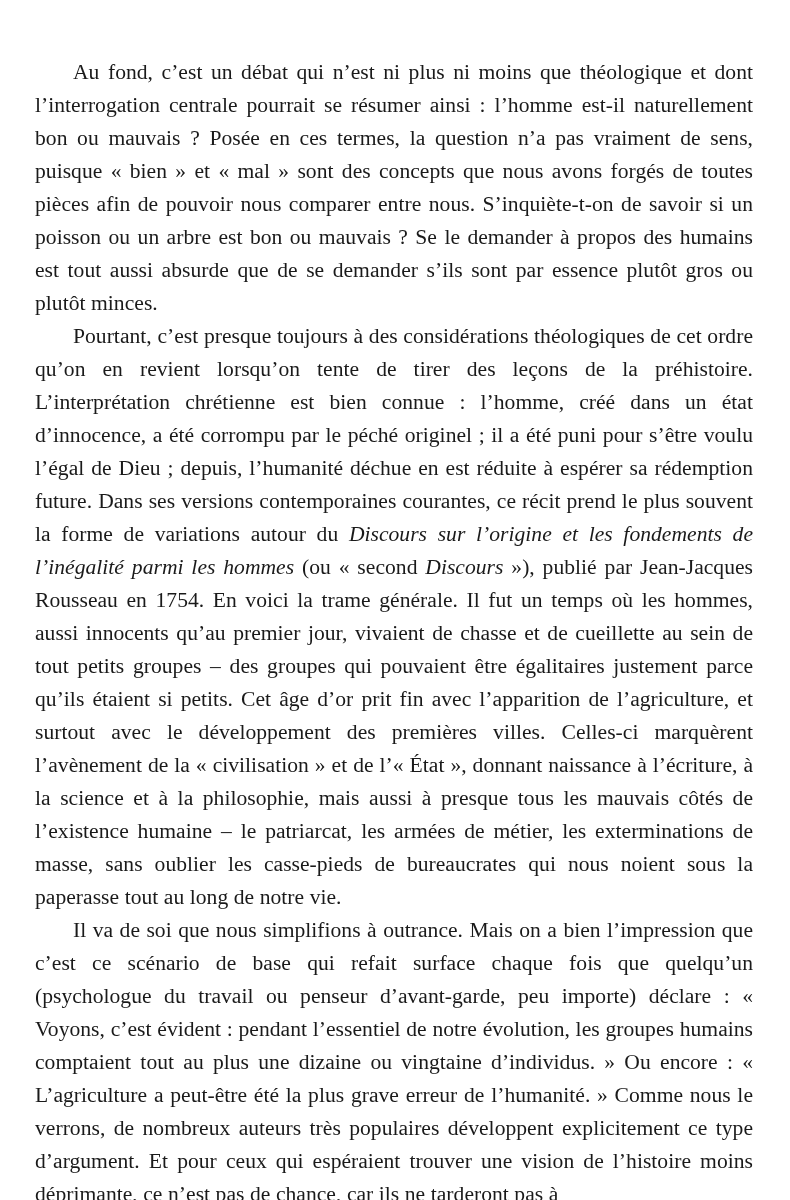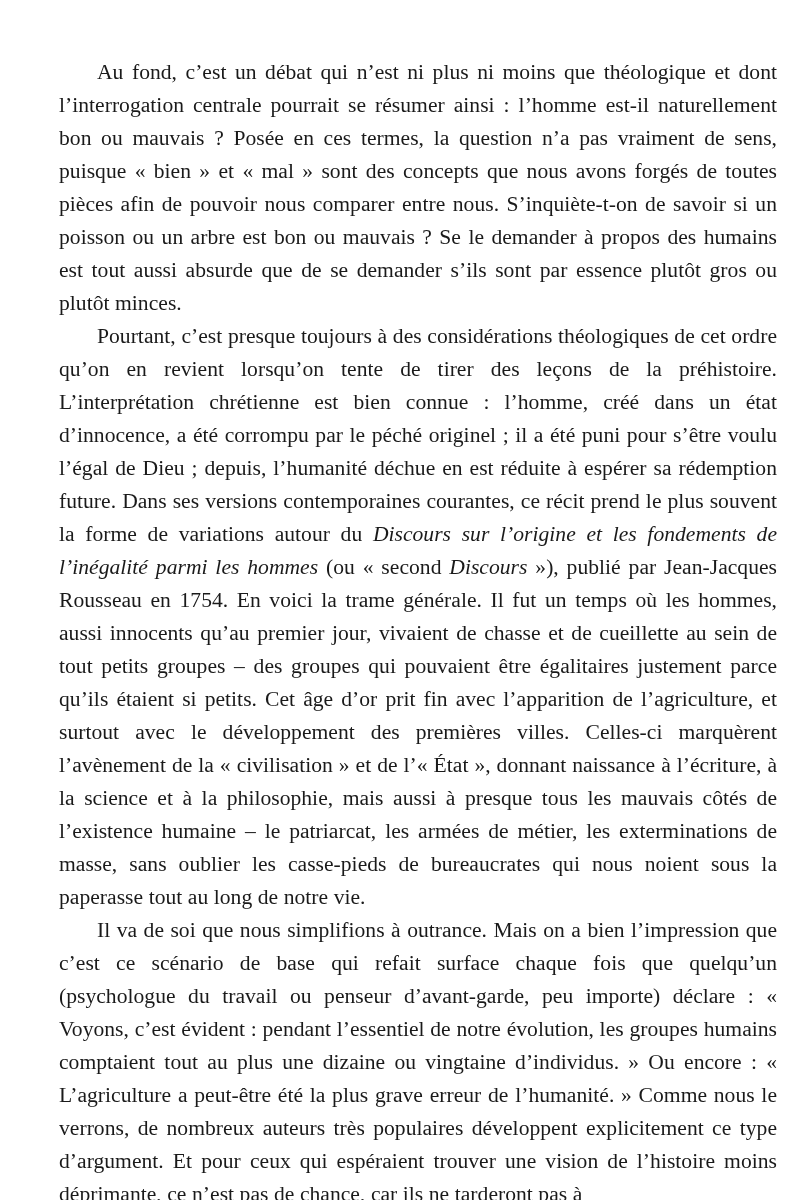--- a/index.html
+++ b/index.html
@@ -12,21 +12,20 @@
     background: #ffffff;
     font-family: "Liberation Serif", "DejaVu Serif", serif;
     color: #1a1a1a;
     overflow: hidden;
   }
   .page {
     position: relative;
     width: 672px;
     height: 1200px;
     background: #ffffff;
-    margin-left: 24px;
   }
   .text-column {
     position: absolute;
     left: 35px;
     top: 56px;
     width: 718px;
   }
   p.para {
     margin: 0;
     padding: 0;

